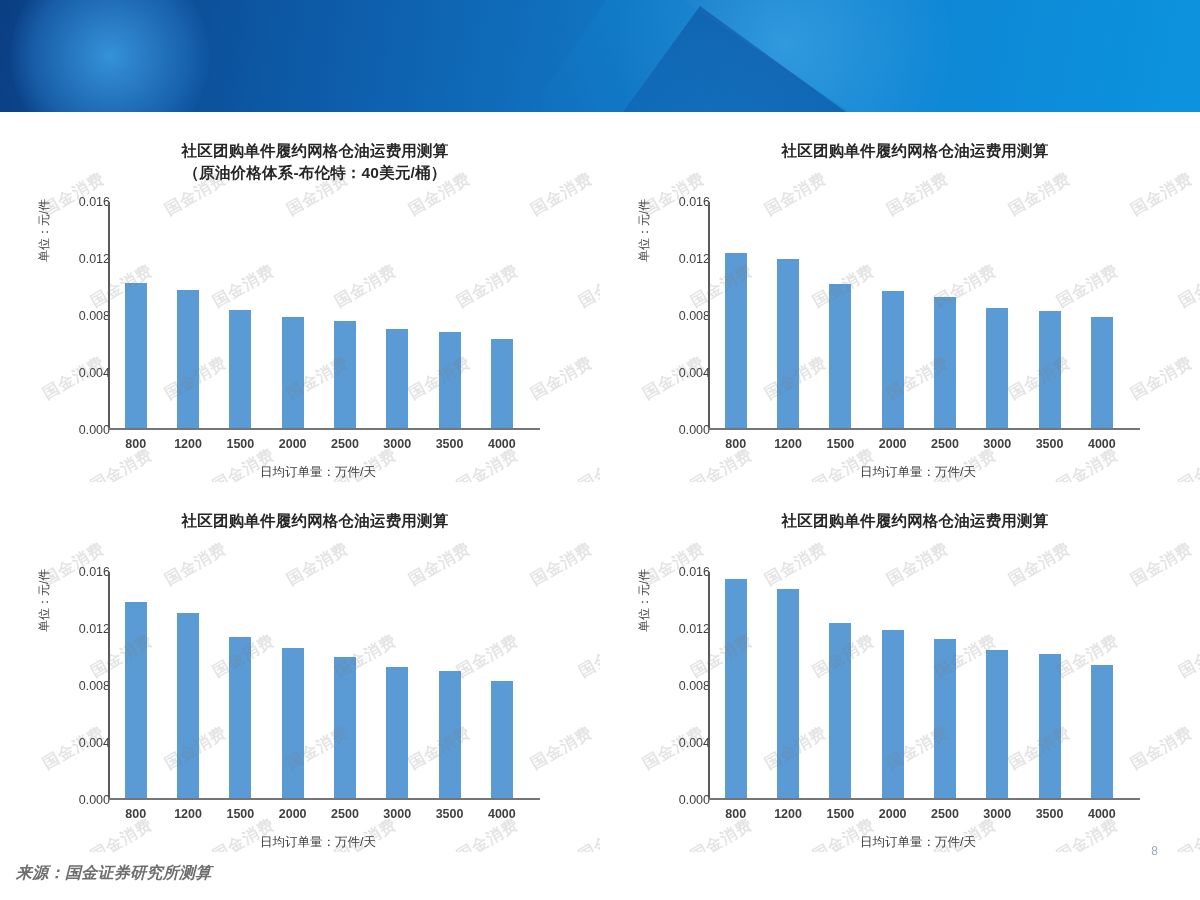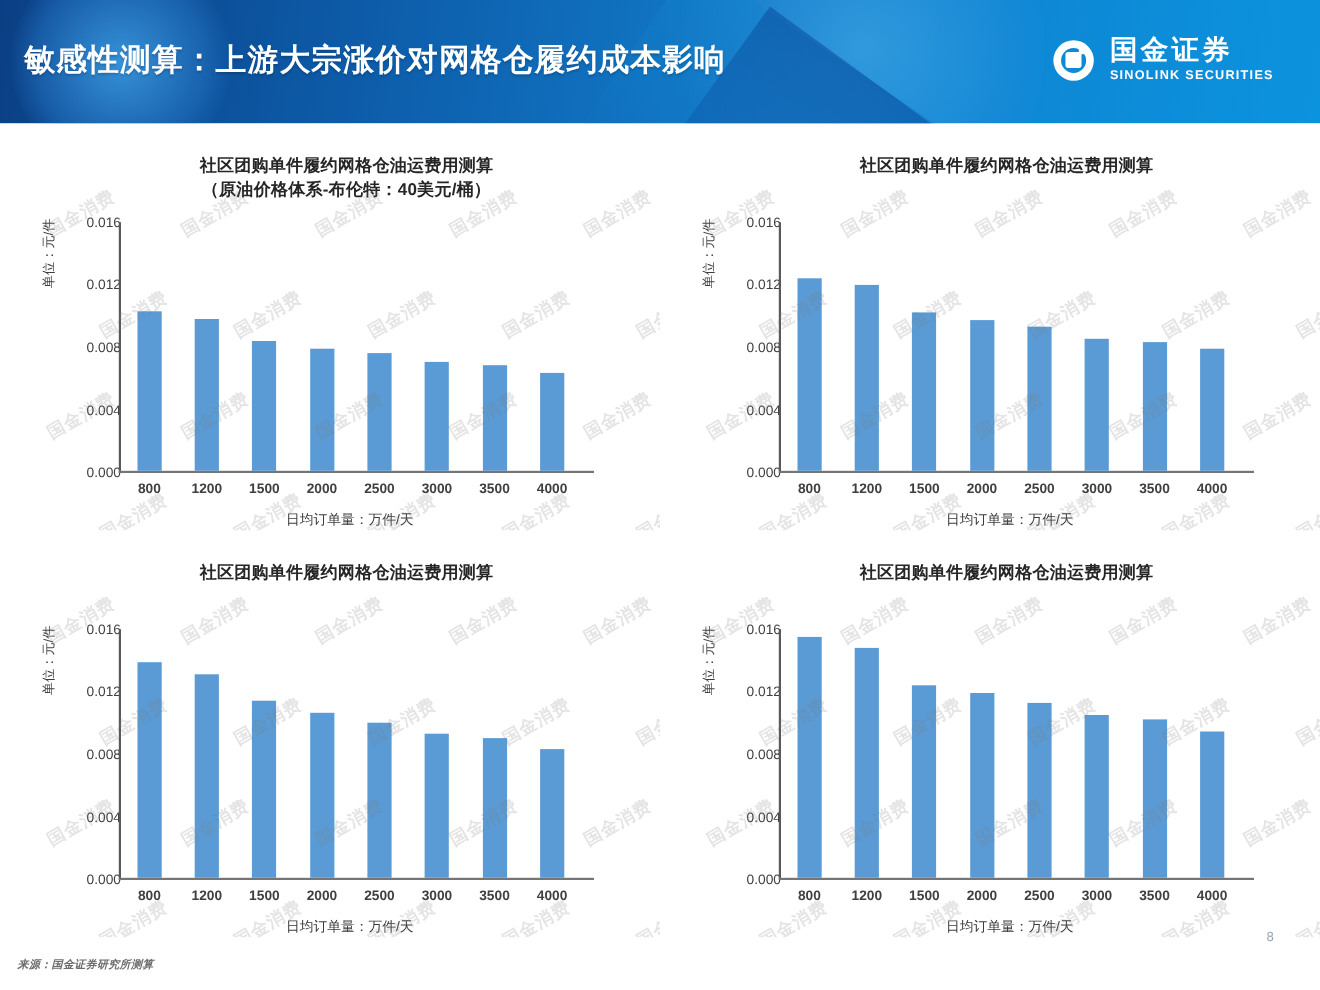--- a/index.html
+++ b/index.html
@@ -121,54 +121,40 @@
   .wm {
     position: absolute; font-size: 16px; font-weight: bold;
     color: rgba(120,120,120,.20);
     transform: rotate(-30deg); white-space: nowrap;
     letter-spacing: 1px;
   }
 
   
   .source {
     position: absolute; left: 16px; bottom: 16px;
-    font-size: 10px; font-style: italic; font-weight: bold;
+    font-size: 16px; font-style: italic; font-weight: bold;
     color: #6e6e6e; letter-spacing: .3px;
   }
   .page-no {
     position: absolute; right: 42px; bottom: 42px;
     font-size: 12px; color: #9aa7b4;
   }
 </style>
 </head>
 <body>
 
 <div class="slide">
 
   <div class="header">
     <div class="hdr-glow"></div>
     <div class="hdr-glow2"></div>
     <div class="hdr-sweep"></div>
     <div class="hdr-sweep2"></div>
 
-    <div class="hdr-title">敏感性测算：上游大宗涨价对网格仓履约成本影响</div>
-
-    <div class="logo">
-      <div class="logo-mark">
-        <svg width="42" height="42" viewBox="0 0 42 42" aria-hidden="true">
-          <path d="M21 2.6 a18.4 18.4 0 1 0 0 36.8 a18.4 18.4 0 1 0 0 -36.8 Z M21 9.6 a11.4 11.4 0 1 1 0 22.8 a11.4 11.4 0 1 1 0 -22.8 Z" fill="#ffffff" fill-rule="evenodd"></path>
-          <rect x="13.6" y="13.2" width="14.6" height="14.6" rx="2.4" fill="#ffffff"></rect>
-          <circle cx="29.6" cy="11.4" r="4.0" fill="#ffffff"></circle>
-        </svg>
-      </div>
-      <div class="logo-text">
-        <span class="logo-cn">国金证券</span>
-        <span class="logo-en">SINOLINK SECURITIES</span>
-      </div>
-    </div>
+
   </div>
 
   <div class="charts">
 
     <div class="chart-cell">
       <div class="chart-title">
         <span>社区团购单件履约网格仓油运费用测算</span>
         <span class="line2">（原油价格体系-布伦特：40美元/桶）</span>
       </div>
       <div class="y-label">单位：元/件</div>

